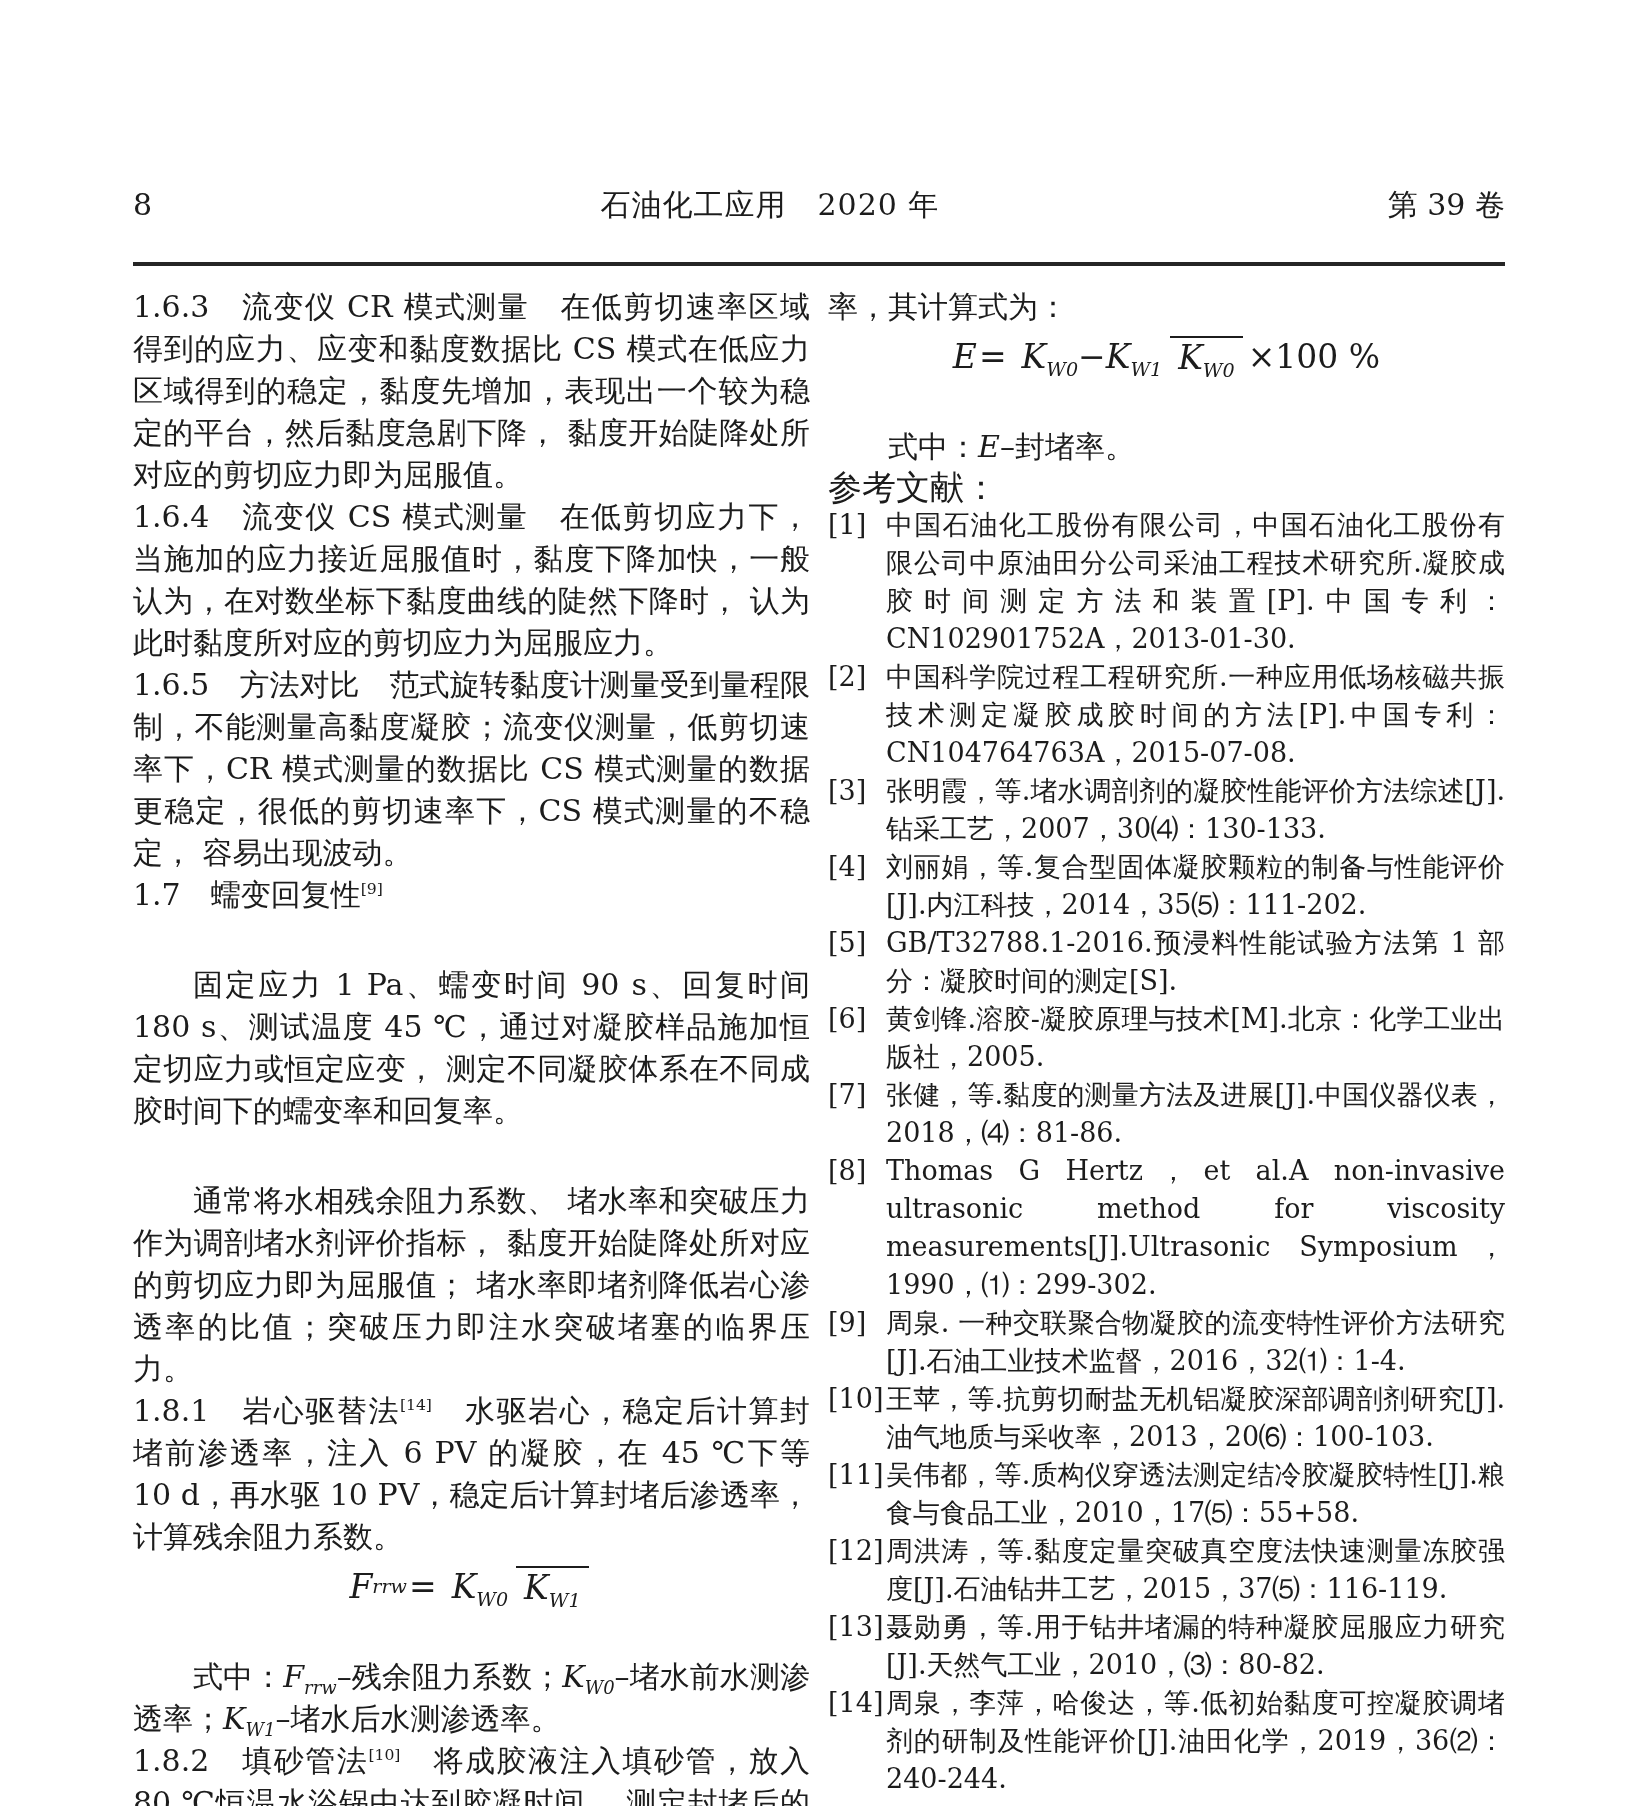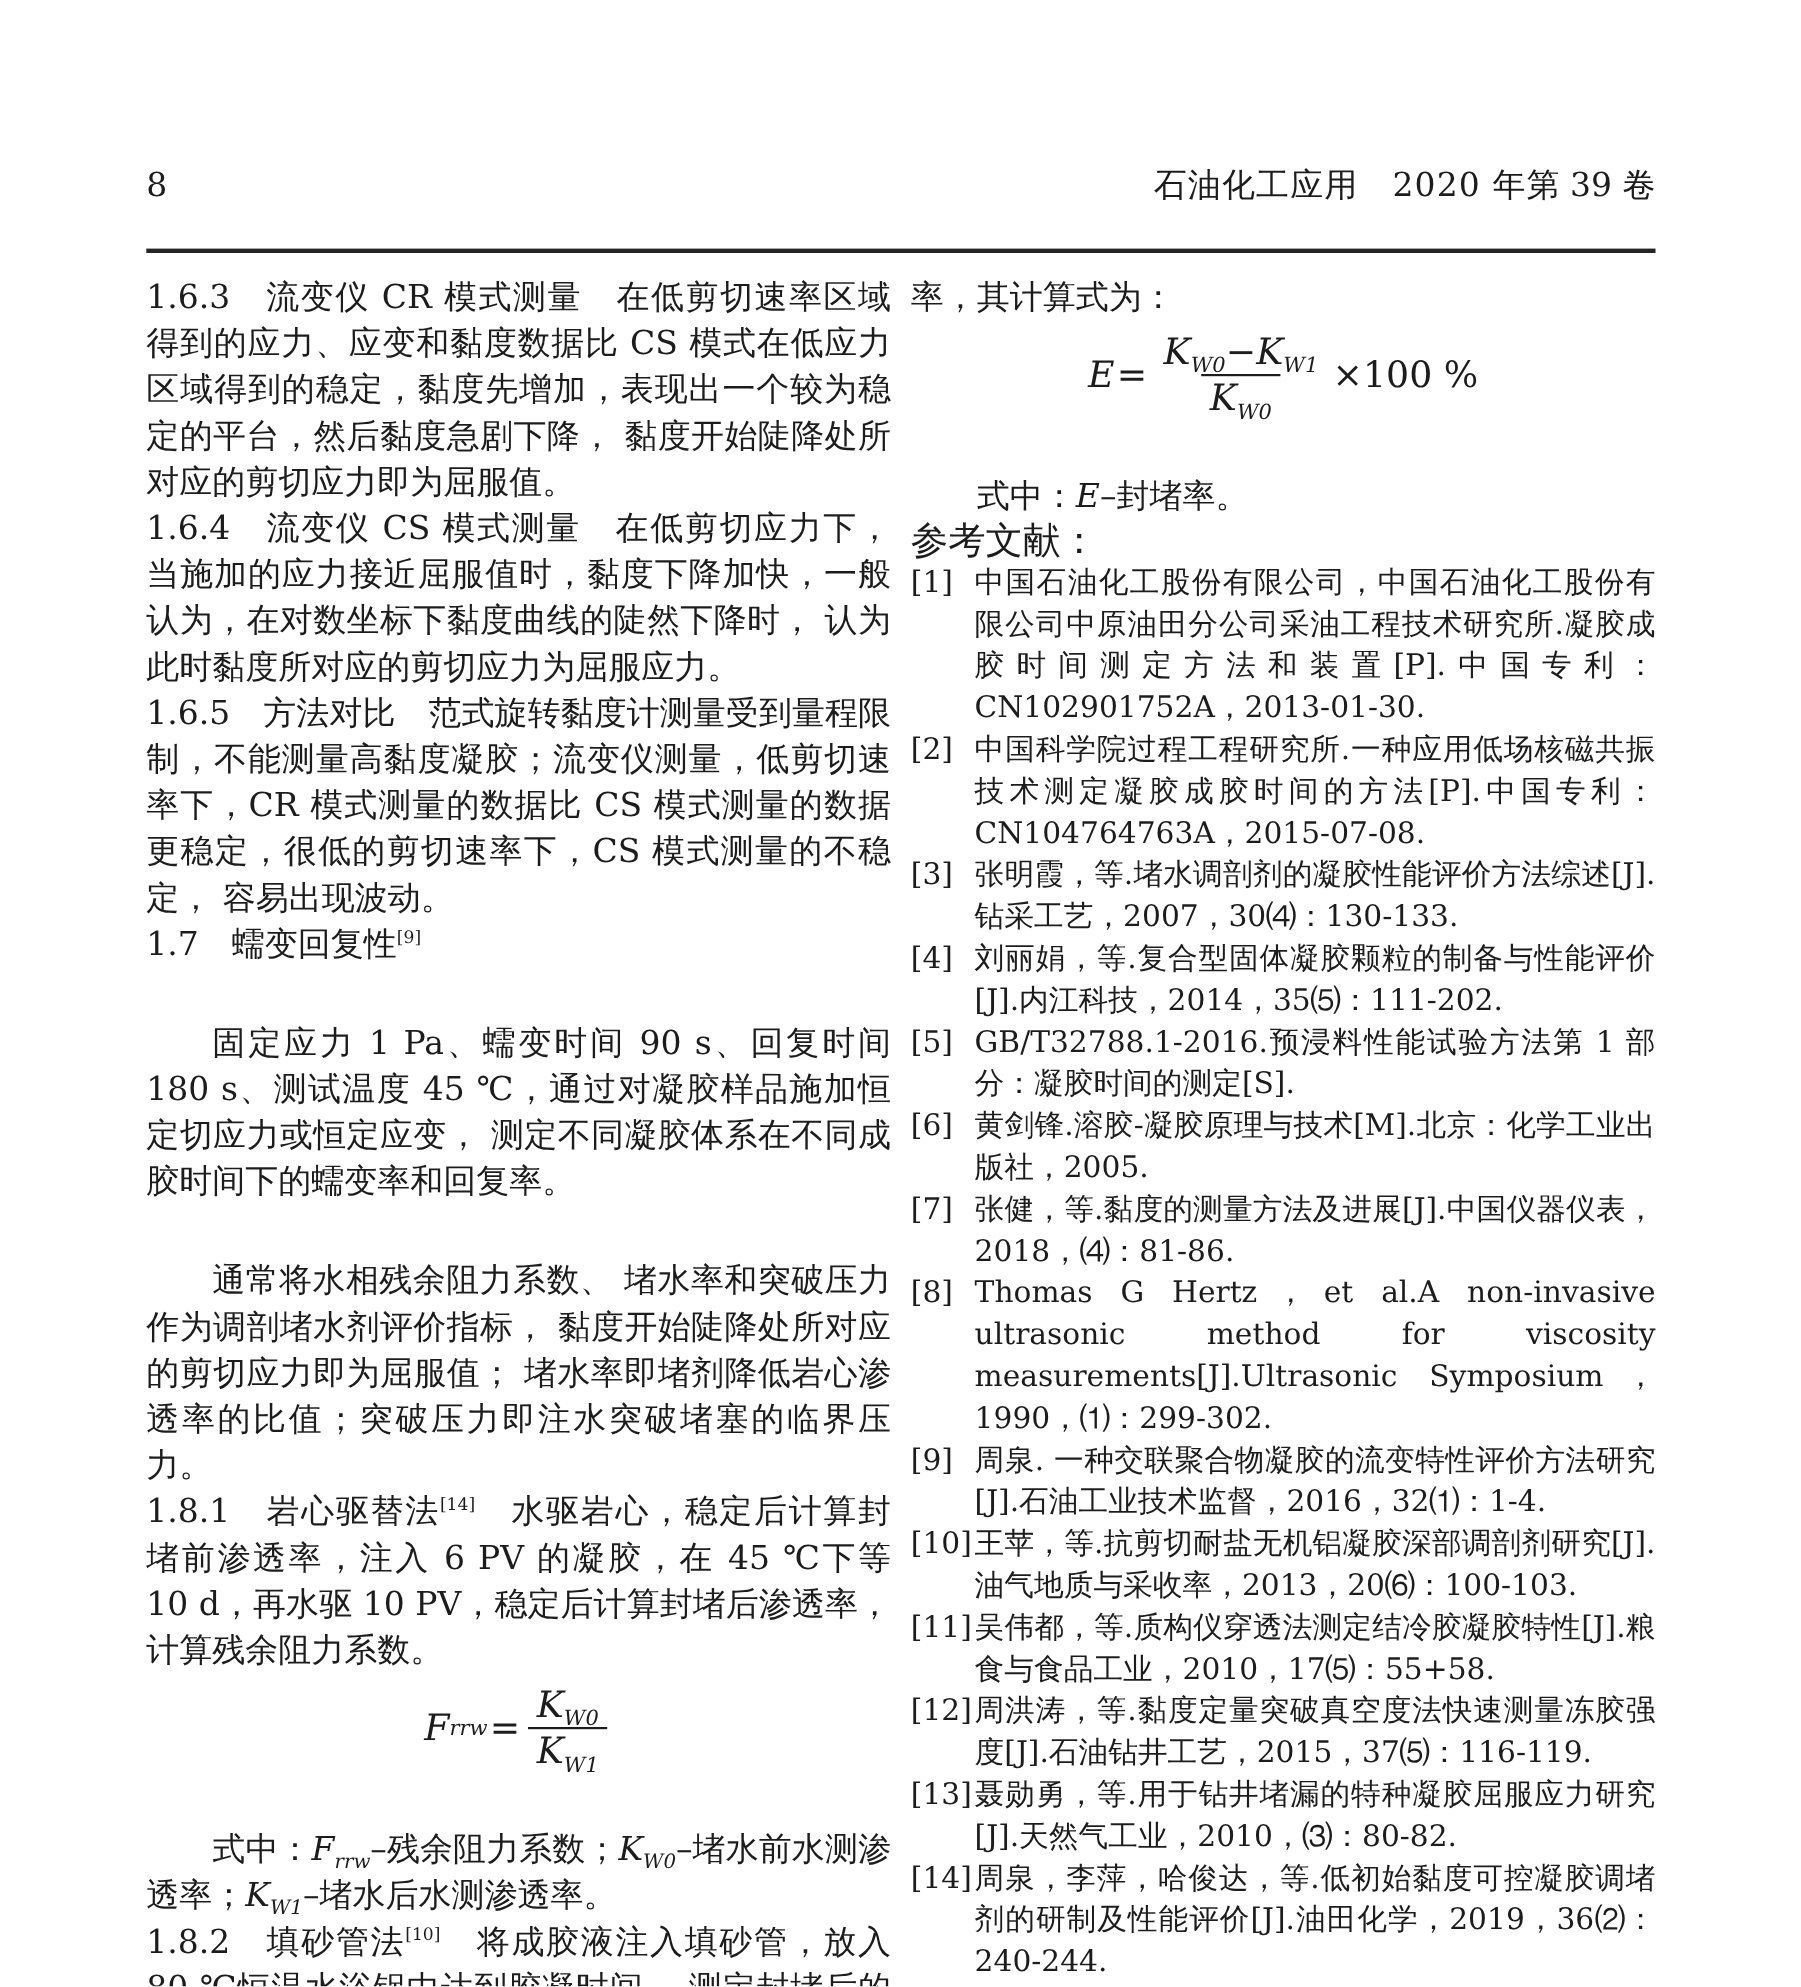--- a/index.html
+++ b/index.html
@@ -11,38 +11,38 @@
     background:#ffffff;
     color:#1c1c1c;
     font-family:"DejaVu Serif","Liberation Serif",serif;
     overflow:hidden;
   }
   
   .hdr{
     display:flex;justify-content:space-between;align-items:baseline;
     font-size:30px;line-height:34px;
   }
-  .hdr .center{flex:1;text-align:right;letter-spacing:1px;}
+  .hdr .center{flex:1;text-align:center;letter-spacing:1px;margin-top:36px;}
   .rule{border:0;border-top:4px solid #252525;margin:40px 0 0 0;}
   
   .columns{display:flex;gap:18px;margin-top:20px;}
   .col{width:678px;}
   .body-text{font-size:30px;line-height:42px;text-align:justify;}
   .body-text p{margin:0;}
   p.indent{text-indent:2em;margin-top:48px;}
   sup.refmark{font-size:0.52em;line-height:0;vertical-align:super;}
   
   .formula{
     display:flex;justify-content:center;align-items:center;
     font-size:33px;line-height:1.1;margin:8px 0;
     font-style:italic;
   }
   .formula .roman{font-style:normal;}
   .fsub{font-size:0.58em;font-style:italic;line-height:0;}
-  .frac{display:inline-flex;flex-direction:column;align-items:center;margin:0 5px;vertical-align:middle;}
+  .frac{display:inline-flex;flex-direction:row;align-items:center;margin:0 5px;vertical-align:middle;}
   .frac .num,.frac .den{padding:2px 8px;}
   .frac .den{border-top:2.5px solid #1c1c1c;}
   .feq{margin:0 2px;font-style:normal;}
   .fvar{font-style:italic;}
   
   .ivar{font-style:italic;}
   .isub{font-size:0.6em;font-style:italic;line-height:0;}
   
   .ref-heading{font-size:34px;line-height:38px;margin-top:28px;}
   .refs{font-size:27px;line-height:38px;margin-top:0;}

